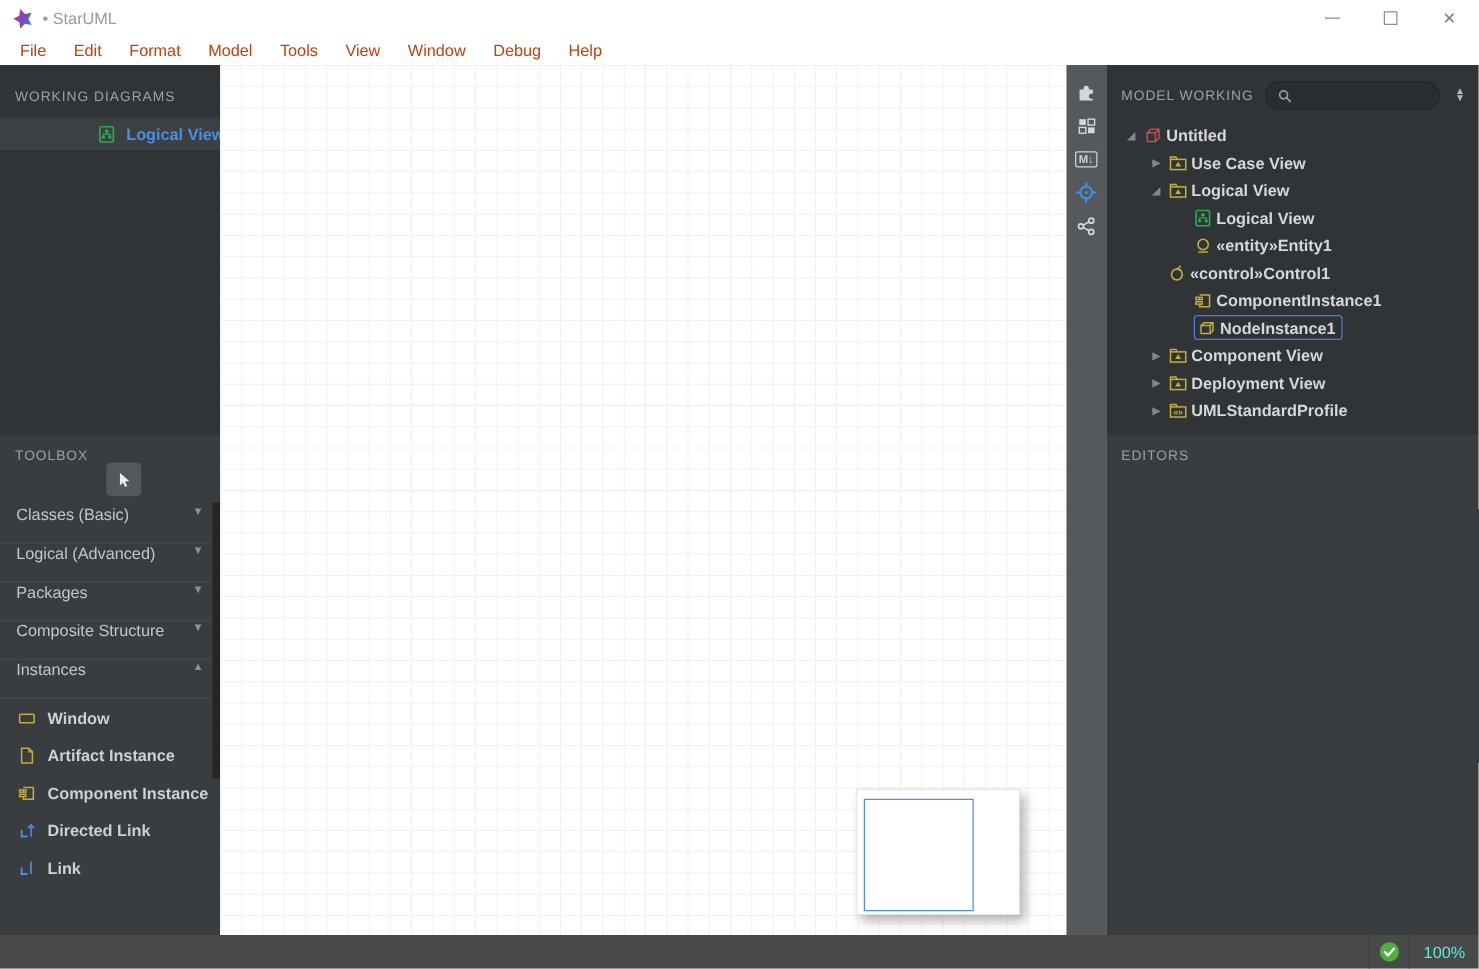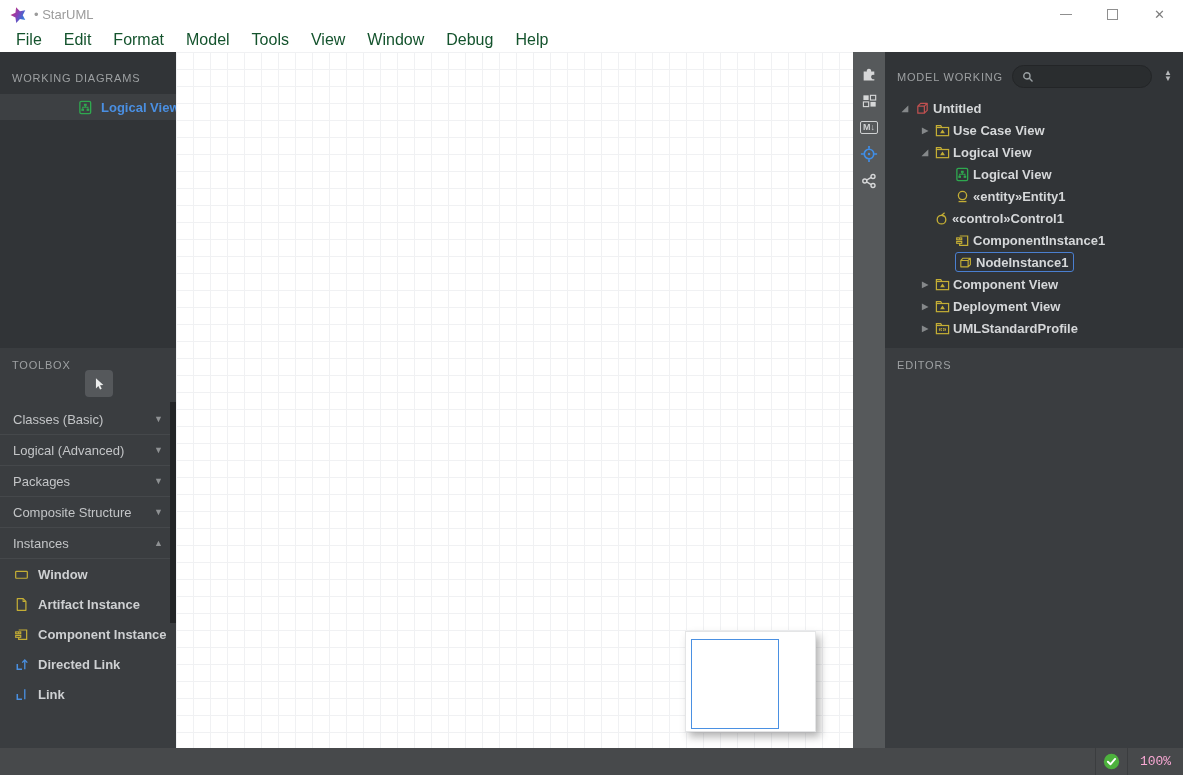--- a/index.html
+++ b/index.html
@@ -12,38 +12,38 @@
   .logo { width:20px; height:20px; display:flex; align-items:center; justify-content:center; margin-right:6px; }
   .title-text { color:#9b9b9b; font-size:13px; }
   .win-controls { margin-left:auto; display:flex; height:100%; }
   .win-btn { width:47px; display:flex; align-items:center; justify-content:center; }
   .glyph-min { width:12px; height:1px; background:#8f8f8f; }
   .glyph-max { width:11px; height:11px; border:1px solid #8f8f8f; }
   .glyph-close { color:#7d7d7d; font-size:13px; line-height:1; }
 
   
   .menubar { height:24px; background:#ffffff; display:flex; align-items:center; padding-left:5px; flex:none; }
-  .menu-item { padding:0 11px; font-size:16px; color:#14532d; cursor:default; }
+  .menu-item { padding:0 11px; font-size:13px; color:#c2410c; cursor:default; }
 
   
   .main { flex:1; display:flex; min-height:0; }
 
   .left-panel { width:176px; flex:none; display:flex; flex-direction:column; }
   .wd { height:296px; background:#313437; flex:none; }
   .panel-header { color:#9da0a2; font-size:11px; letter-spacing:.8px; font-weight:400; }
   .wd .panel-header { padding:20px 0 0 12px; }
   .wd-item { margin-top:10px; height:26px; background:#3d4043; display:flex; align-items:center; padding-left:78px; white-space:nowrap; }
   .wd-name { color:#4a8fe2; font-weight:700; font-size:13px; margin-left:5px; }
   .wd-detail { color:#8b8e90; font-size:12px; margin-left:5px; }
 
   .toolbox { flex:1; background:#3a3d40; position:relative; }
   .toolbox .panel-header { padding:11px 0 0 12px; }
   .tb-cursor { position:absolute; top:22px; left:85px; width:28px; height:27px; background:#55585b; border-radius:4px; display:flex; align-items:center; justify-content:center; }
   .tb-sections { position:absolute; top:56px; left:0; right:0; }
-  .tb-sec-header { height:31px; display:flex; align-items:center; padding:0 13px; font-size:13px; color:#c3c5c7; border-bottom:1px solid #45484b; cursor:default; }
+  .tb-sec-header { height:31px; display:flex; align-items:flex-start; padding:0 13px; font-size:13px; color:#c3c5c7; border-bottom:1px solid #45484b; cursor:default; }
   .chev { margin-left:auto; font-size:9px; color:#8e9193; }
   .tb-item { height:30px; display:flex; align-items:center; padding-left:14px; gap:9px; color:#ced0d2; font-size:13px; font-weight:700; cursor:default; }
   .tb-scroll { position:absolute; right:0; top:54px; width:6px; height:221px; background:#232527; }
 
   .canvas { flex:1; position:relative; background:#fff;
     background-image:linear-gradient(#f0f1f3 1px,transparent 1px),linear-gradient(90deg,#f0f1f3 1px,transparent 1px);
     background-size:17px 17px; }
   .node-shape { position:absolute; left:509px; top:579px; width:131px; height:101px; background:#fff;
     border:1px solid #e4e5e6; box-shadow:4px 5px 8px rgba(90,90,90,.45); }
   .sel-rect { position:absolute; left:5px; top:7px; width:88px; height:90px; border:1px solid #4a90e2; background:#fff; }
@@ -65,21 +65,21 @@
   .sel-box { display:flex; align-items:center; border:1px solid #4a7fd0; border-radius:3px; height:20px; padding-right:5px; background:#2e3238; }
   .sel-box .t-icn { margin-left:2px; }
 
   .editors { flex:1; background:#3a3d40; }
   .editors .panel-header { padding:11px 0 0 12px; }
 
   
   .statusbar { height:27px; background:#47494b; flex:none; display:flex; align-items:center; justify-content:flex-end; }
   .sb-cell { height:100%; display:flex; align-items:center; justify-content:center; border-left:1px solid #3b3d3f; }
   .sb-check { width:32px; }
-  .sb-zoom { width:56px; color:#f9a8d4; font-size:13px;font-family:Liberation Mono, monospace; }
+  .sb-zoom { width:56px; color:#5eead4; font-size:13px; }
   svg { display:block; }
 </style>
 </head>
 <body>
 
 <div id="app">
 
   <div class="titlebar">
     <span class="logo">
       <svg width="17" height="17" viewBox="0 0 16 16">

